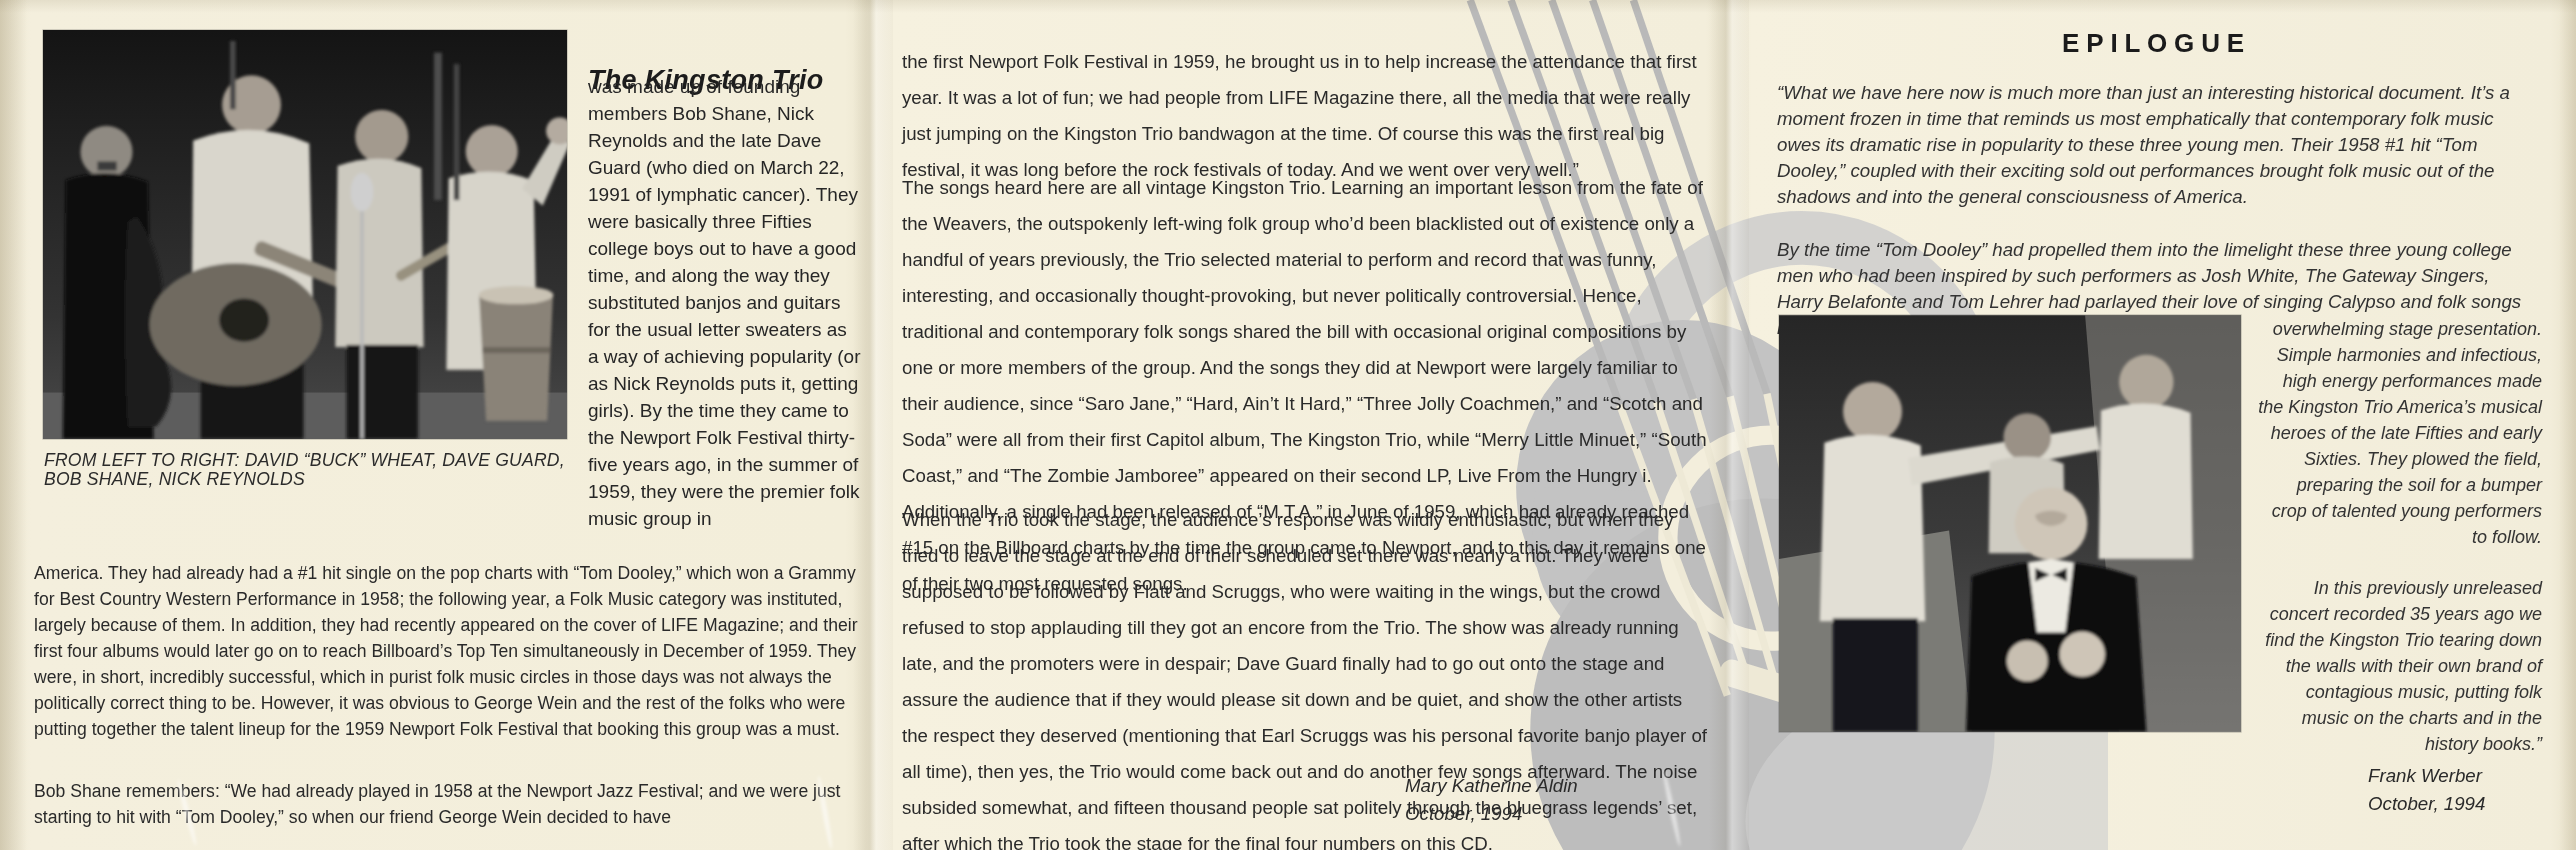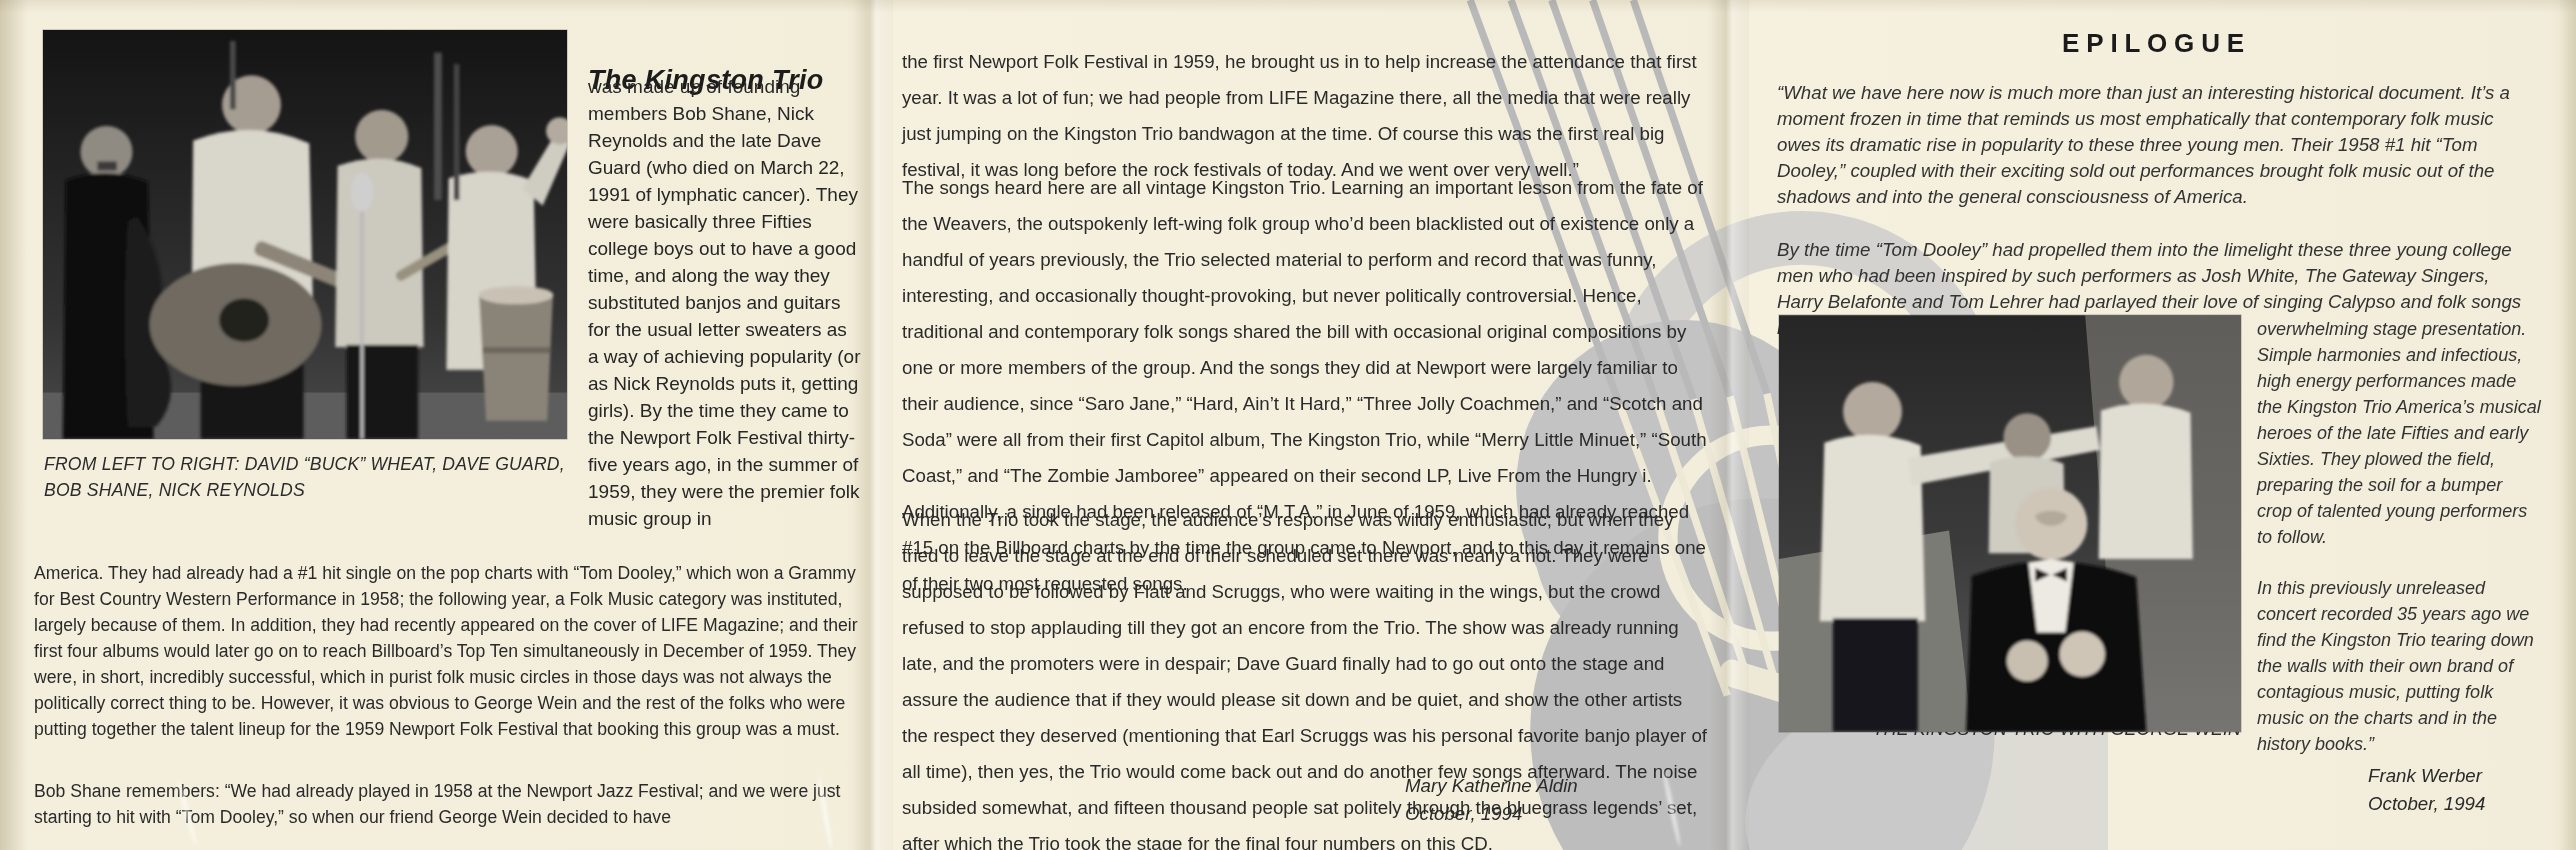--- a/index.html
+++ b/index.html
@@ -19,29 +19,29 @@
   #fold-2{left:1709px;background:linear-gradient(90deg,rgba(60,50,20,0) 0%,rgba(60,50,20,0.09) 42%,rgba(255,255,255,0.35) 58%,rgba(60,50,20,0.03) 100%);}
   #edge-left{left:0;top:0;bottom:0;width:27px;z-index:4;background:linear-gradient(90deg,rgba(90,75,35,0.18),rgba(90,75,35,0));}
   #edge-right{right:0;top:0;bottom:0;width:17px;z-index:4;background:linear-gradient(270deg,rgba(90,75,35,0.12),rgba(90,75,35,0));}
   #edge-top{left:0;right:0;top:0;height:12.5px;z-index:4;background:linear-gradient(180deg,rgba(90,75,35,0.10),rgba(90,75,35,0));}
   .crease{height:5.1px;background:rgba(255,255,255,0.55);border-radius:50%;z-index:4;filter:blur(1.7px);}
   
   .photo{z-index:3;box-shadow:0 0 0 0.6px rgba(0,0,0,0.25);}
   .photo svg{display:block;width:100%;height:100%;}
   
   .txt{z-index:2;}
-  .caption{font-style:italic;font-size:17.6px;line-height:26px;letter-spacing:0.2px;color:#2b2b2b;}
+  .caption{font-style:italic;font-size:17.6px;line-height:19px;letter-spacing:0.2px;color:#2b2b2b;}
   #p1-heading{font-size:27px;font-weight:700;font-style:italic;letter-spacing:0.3px;color:#1c1c1c;margin-top:26px;}
   #p1-column{width:273px;font-size:19px;line-height:27px;}
   .bodytext{font-size:17.6px;line-height:26px;color:#2a2a2a;}
   .midtext{font-size:18.7px;line-height:36px;color:#2a2a2a;}
   .byline{font-style:italic;font-size:18.7px;line-height:28px;color:#2a2a2a;}
   #p3-heading{font-size:26px;font-weight:700;letter-spacing:6.8px;color:#1b1b1b;text-align:center;}
   .epi{font-style:italic;font-size:18.7px;line-height:26px;color:#333;}
-  .epi-side{font-style:italic;font-size:18px;line-height:26px;color:#333;}
+  .epi-side{font-style:italic;font-size:18px;line-height:26px;color:#333;text-align:right;}
 </style>
 </head>
 <body>
 
 <div id="page">
 
   <div class="abs" id="guitar-wrap">
     <svg viewBox="0 0 1340 1500" preserveAspectRatio="none">
 
       <circle cx="800" cy="720" r="300" fill="none" stroke="#cdcdcd" stroke-width="95" opacity="0.85"></circle>

